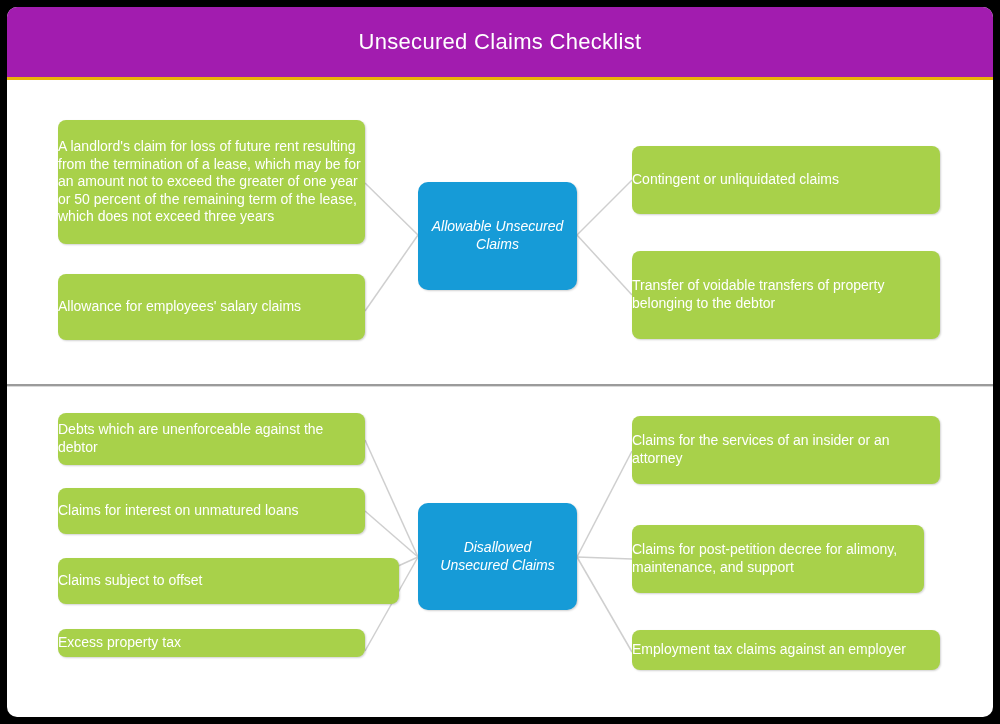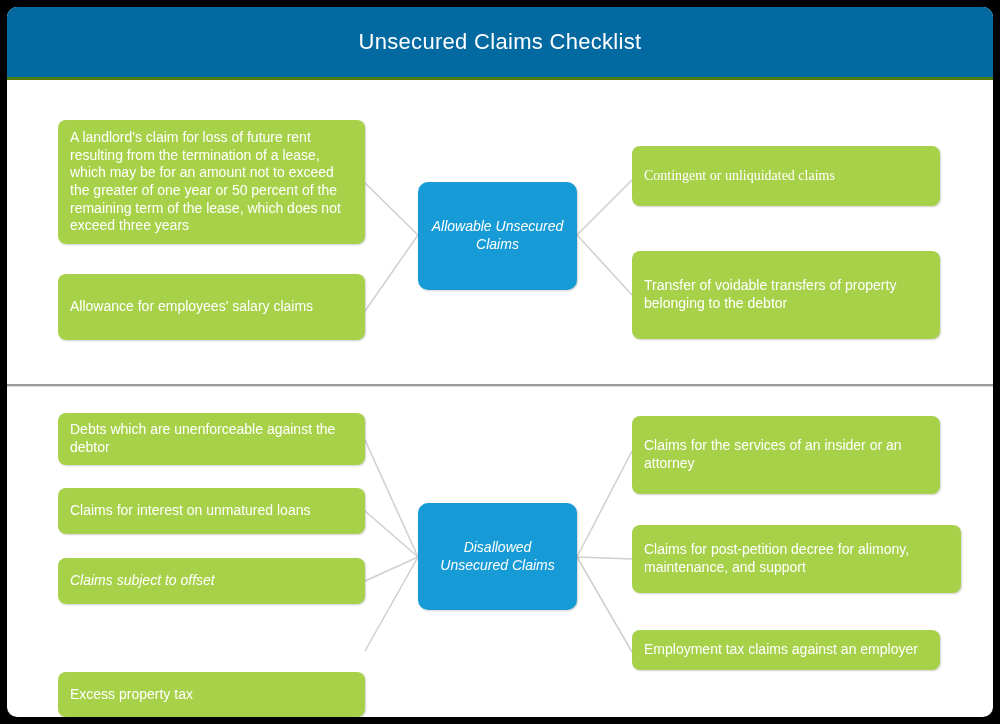--- a/index.html
+++ b/index.html
@@ -15,22 +15,22 @@
     left: 7px; top: 7px;
     width: 986px; height: 710px;
     background: #ffffff;
     border-radius: 10px;
     overflow: hidden;
   }
   .header {
     position: absolute;
     left: 0; top: 0;
     width: 100%; height: 70px;
-    background: #0369a1;
-    border-bottom: 3px solid #4d7c0f;
+    background: #a21caf;
+    border-bottom: 3px solid #eab308;
   }
   .header .title {
     width: 100%;
     text-align: center;
     line-height: 70px;
     color: #ffffff;
     font-size: 22px;
     letter-spacing: 0.3px;
   }
   .canvas {
@@ -57,47 +57,47 @@
     box-sizing: border-box;
     display: flex;
     align-items: center;
     color: #ffffff;
     font-size: 14px;
     line-height: 1.26;
   }
   .leaf {
     background: #a8d14a;
     border-radius: 8px;
-    padding: 8px 12px;
+    padding: 8px 0;
     box-shadow: 1px 1px 2px rgba(0,0,0,0.18);
     text-align: left;
   }
   .center {
     background: #169bd7;
     border-radius: 10px;
     padding: 8px 12px;
     justify-content: center;
     text-align: center;
     font-style: italic;
     box-shadow: 1px 1px 2px rgba(0,0,0,0.18);
   }
   
   .n-landlord   { left: 51px;  top: 113px; width: 307px; height: 124px; }
   .n-salary     { left: 51px;  top: 267px; width: 307px; height: 66px;  }
   .n-allowable  { left: 411px; top: 175px; width: 159px; height: 108px; }
-  .n-contingent { left: 625px; top: 139px; width: 308px; height: 60px; font-family: Liberation Serif, serif;  }
+  .n-contingent { left: 625px; top: 139px; width: 308px; height: 68px;  }
   .n-voidable   { left: 625px; top: 244px; width: 308px; height: 88px;  }
   
   .n-unenforceable { left: 51px;  top: 406px; width: 307px; height: 52px;  }
   .n-interest      { left: 51px;  top: 481px; width: 307px; height: 46px;  }
-  .n-offset        { left: 51px;  top: 551px; width: 307px; height: 46px; font-style: italic;  }
-  .n-excess        { left: 51px;  top: 622px; width: 307px; height: 45px; margin-top: 43px;  }
+  .n-offset        { left: 51px;  top: 551px; width: 341px; height: 46px;  }
+  .n-excess        { left: 51px;  top: 622px; width: 307px; height: 28px;  }
   .n-disallowed    { left: 411px; top: 496px; width: 159px; height: 107px; }
-  .n-insider       { left: 625px; top: 409px; width: 308px; height: 78px;  }
-  .n-alimony       { left: 625px; top: 518px; width: 329px; height: 68px;  }
+  .n-insider       { left: 625px; top: 409px; width: 308px; height: 68px;  }
+  .n-alimony       { left: 625px; top: 518px; width: 292px; height: 68px;  }
   .n-emptax        { left: 625px; top: 623px; width: 308px; height: 40px;  }
 </style>
 </head>
 <body>
 
 <div class="card">
 
   <div class="canvas">
 
     <svg class="wires" width="986" height="710" viewBox="0 0 986 710">

